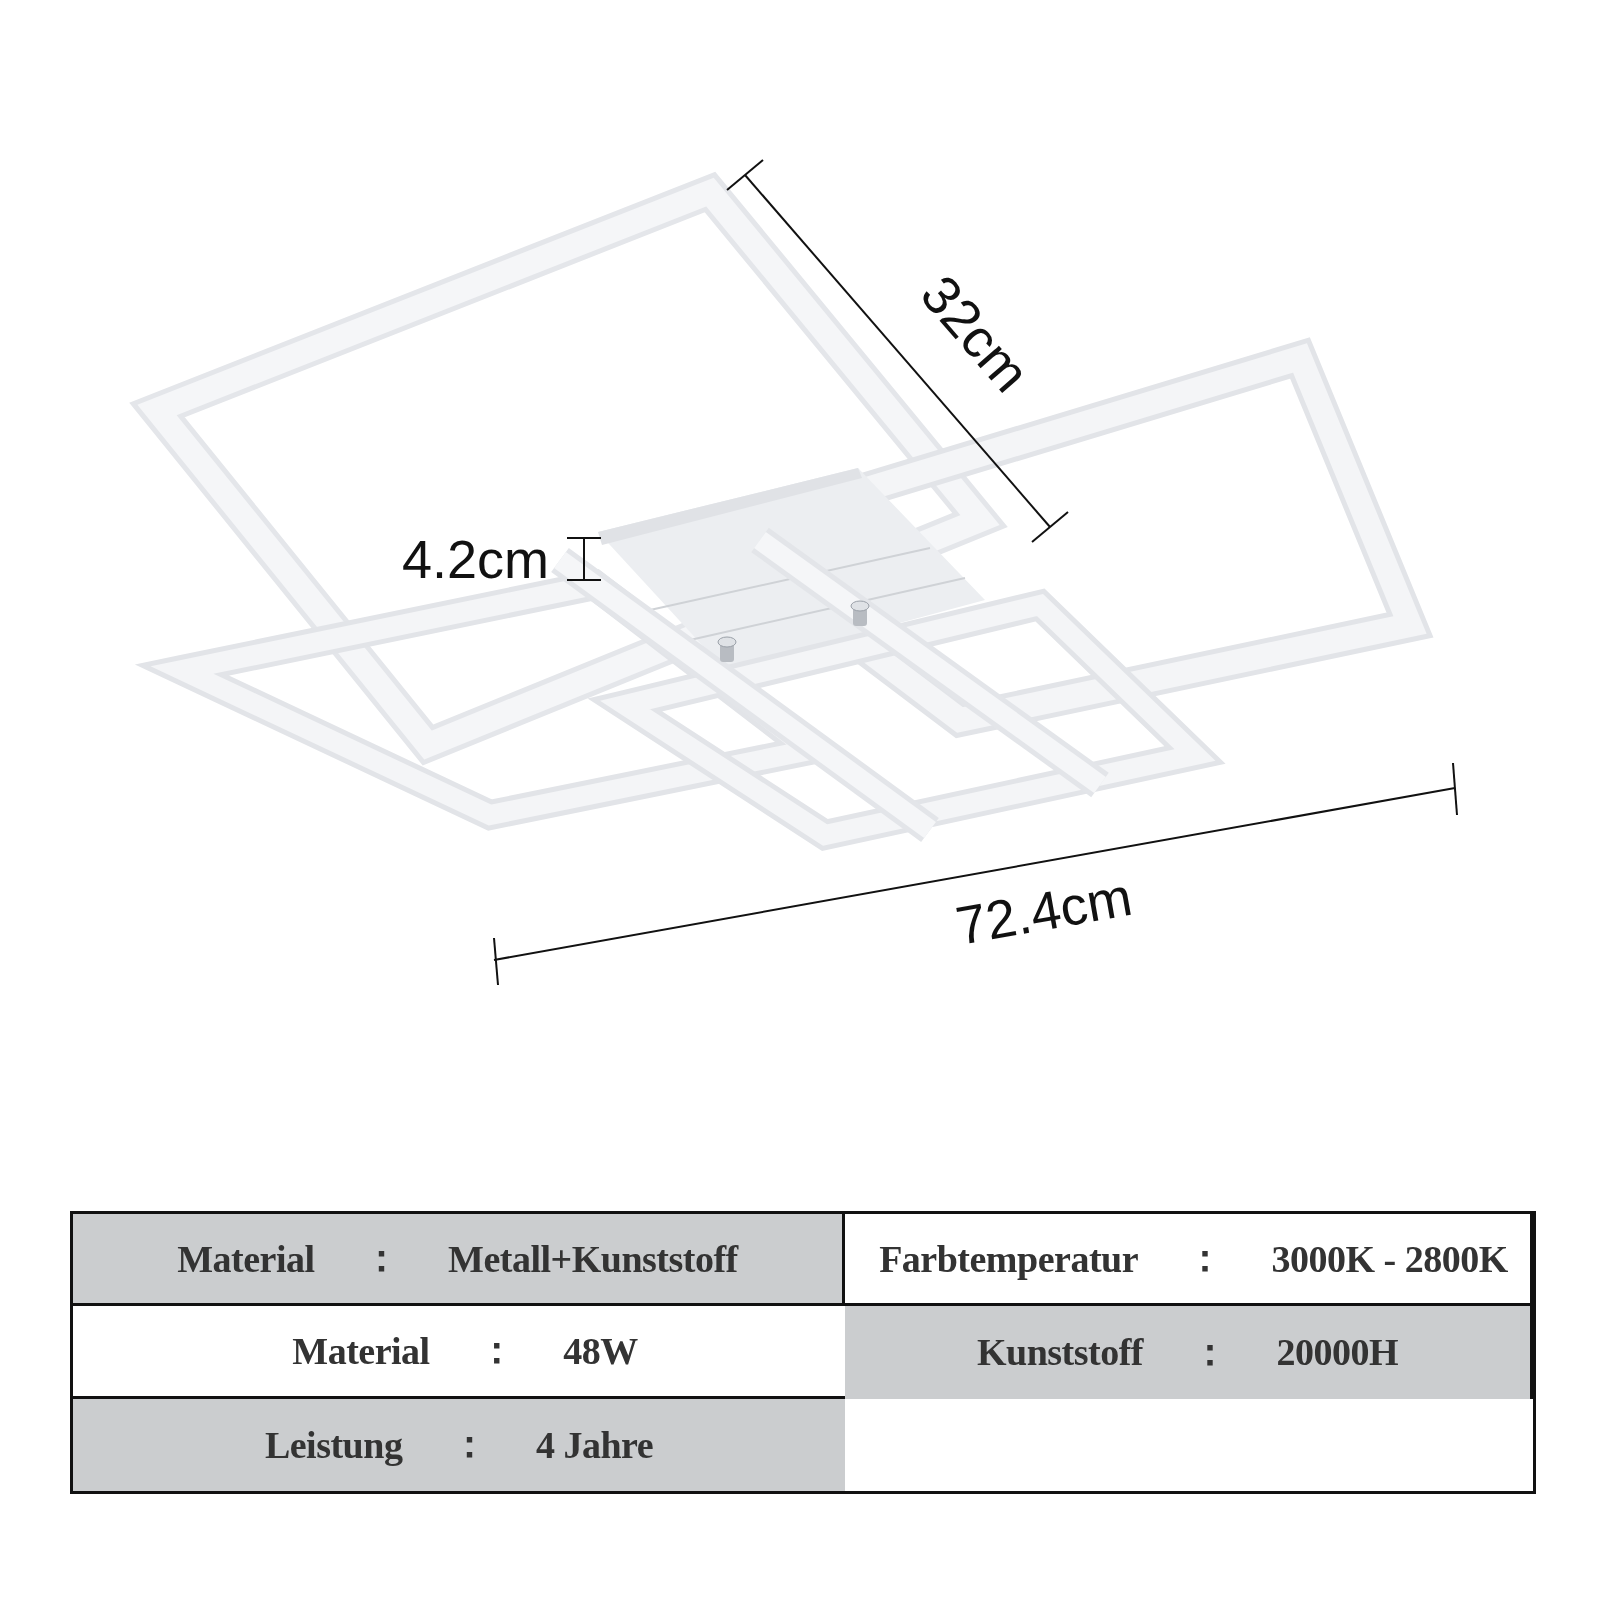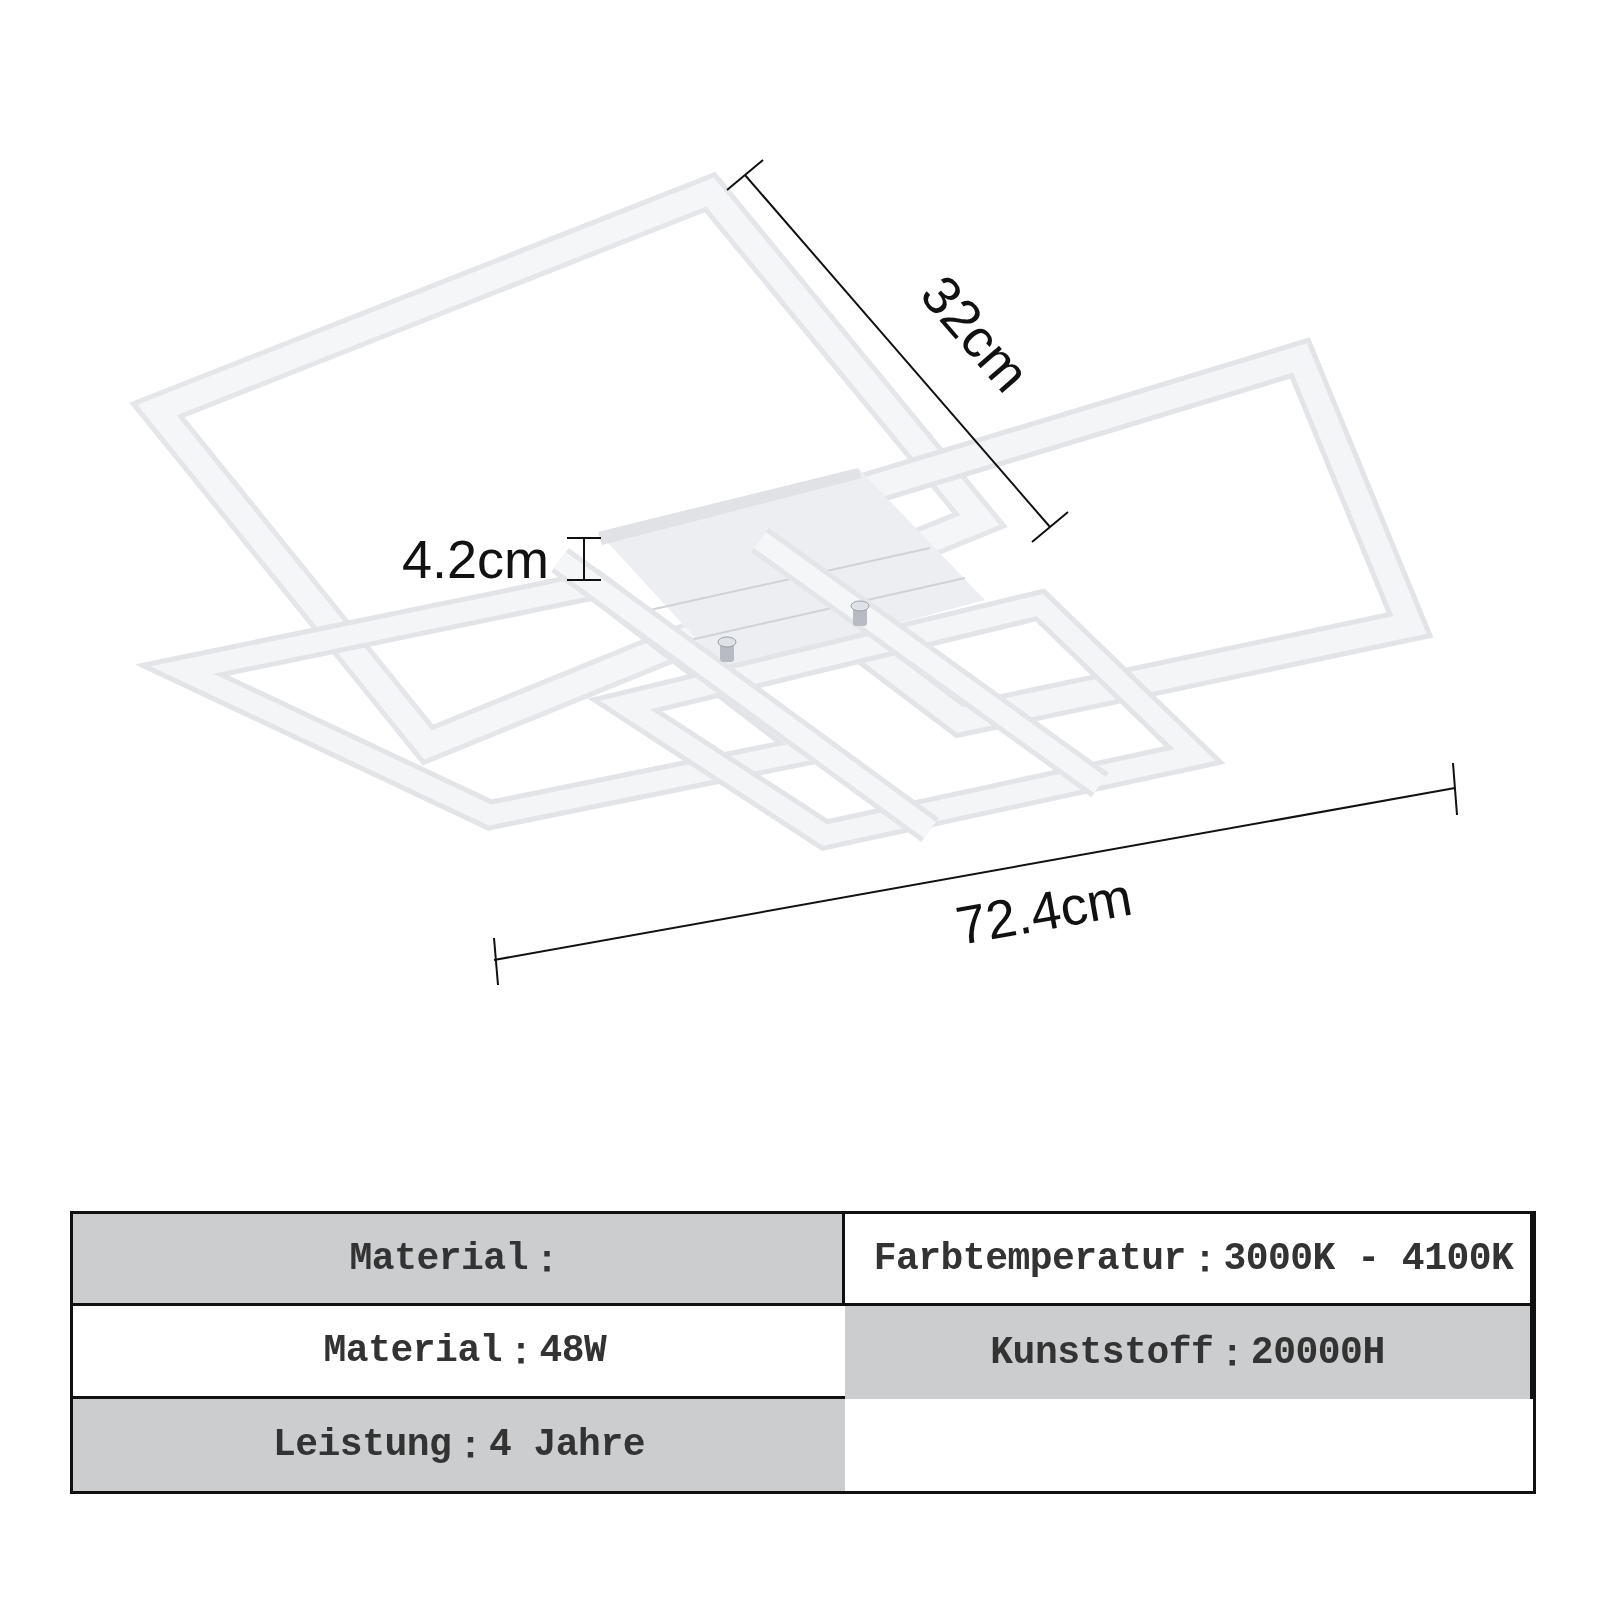--- a/index.html
+++ b/index.html
@@ -6,23 +6,23 @@
     body { width: 1600px; height: 1600px; position: relative; overflow: hidden; }
     #drawing { position: absolute; left: 0; top: 0; width: 1600px; height: 1120px; }
     .dim-label { font-family: "Liberation Sans", "DejaVu Sans", sans-serif; fill: #111111; font-size: 54px; }
     #spec-table {
       position: absolute; left: 70px; top: 1211px; width: 1466px; height: 283px;
       border: 3px solid #111111; box-sizing: border-box;
       display: grid; grid-template-columns: 772px 1fr; grid-template-rows: 1fr 1fr 1fr;
     }
     .cell {
       display: flex; align-items: center; justify-content: center;
-      font-family: Liberation Mono, monospace; font-weight: bold;
+      font-family: Liberation Serif, serif; font-weight: bold;
       font-size: 38px; color: #333333; letter-spacing: -0.5px;
-      border-bottom: 3px solid #111111; box-sizing: border-box;
+      border-bottom: 3px solid #111111; box-sizing: border-box; gap: 48px;
     }
     .cell.left { border-right: 3px solid #111111; }
     .row-last .cell, .cell.last { border-bottom: none; }
     .shade { background: #cbcdcf; }
     .plain { background: #ffffff; padding-left: 12px; }
     .sep { white-space: pre; }
   </style>
 </head>
 <body>
 
@@ -95,26 +95,27 @@
     <line x1="1453" y1="763" x2="1457" y2="815" stroke="#111" stroke-width="2"></line>
     <text class="dim-label" x="0" y="0" transform="translate(960,945) rotate(-10)">72.4cm</text>
   </g>
 </svg>
 
 <div id="spec-table">
 
   <div class="cell left shade">
     <span>Material</span>
       <span class="sep">：</span>
+      <span>Metall+Kunststoff</span>
   </div>
 
   <div class="cell left plain">
     <span>Farbtemperatur</span>
       <span class="sep">：</span>
-      <span>3000K - 4100K</span>
+      <span>3000K - 2800K</span>
   </div>
   <div class="cell plain">
     <span>Material</span>
       <span class="sep">：</span>
       <span>48W</span>
   </div>
 
   <div class="cell left shade last">
     <span>Kunststoff</span>
       <span class="sep">：</span>

